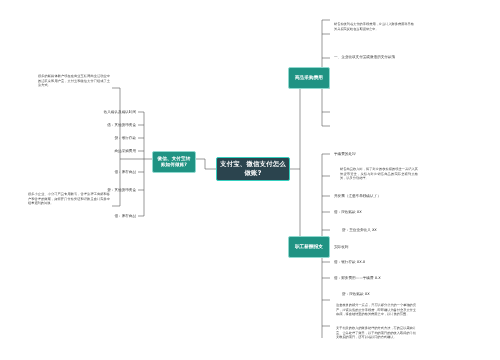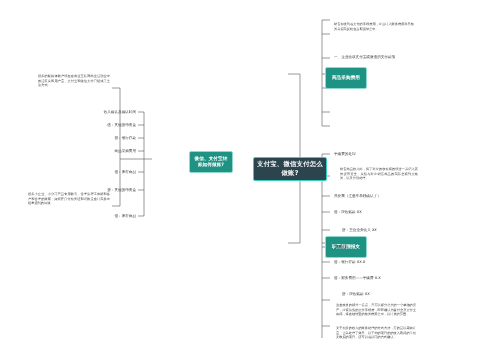--- a/index.html
+++ b/index.html
@@ -15,21 +15,20 @@
 
   .node{
     position:absolute;
     box-sizing:border-box;
     text-align:center;
     color:#ffffff;
     line-height:1.35;
     border-radius:2px;
     display:flex;align-items:center;justify-content:center;
     padding:10px 3px;
-    margin-left:37px;
   }
   .node-root{
     background:#2b444e;
     border:1px solid #35d0c0;
     font-size:6.4px;
     font-weight:bold;
     letter-spacing:.2px;
   }
   .node-branch{
     background:#1f9383;

